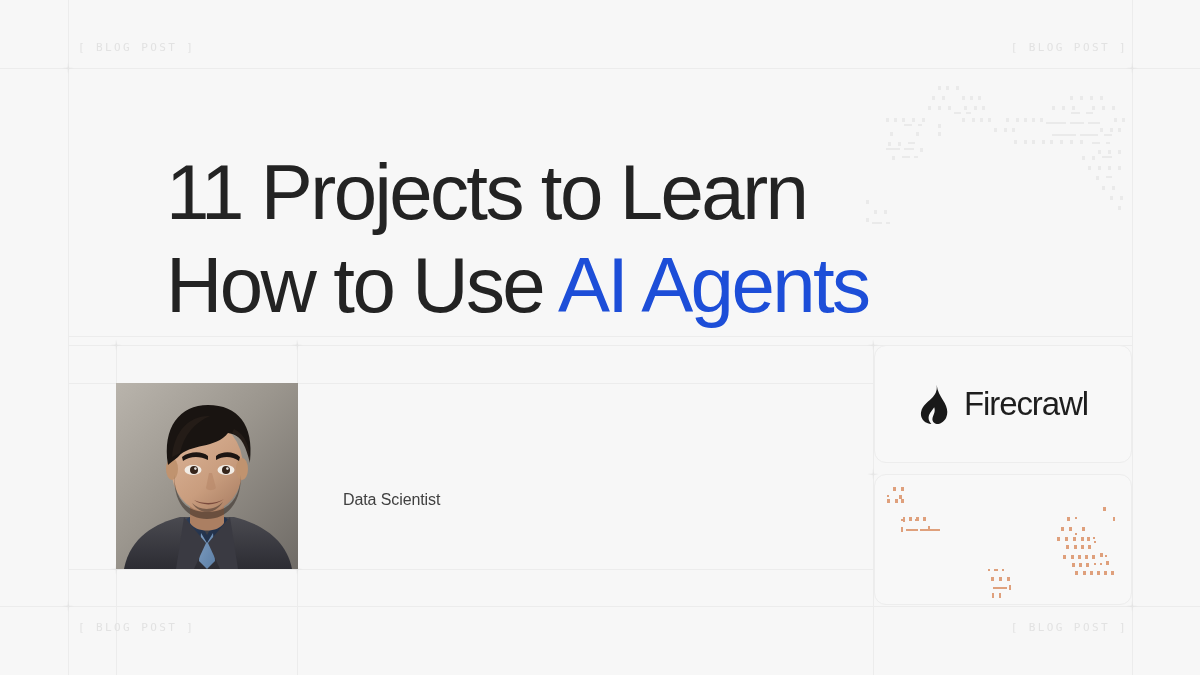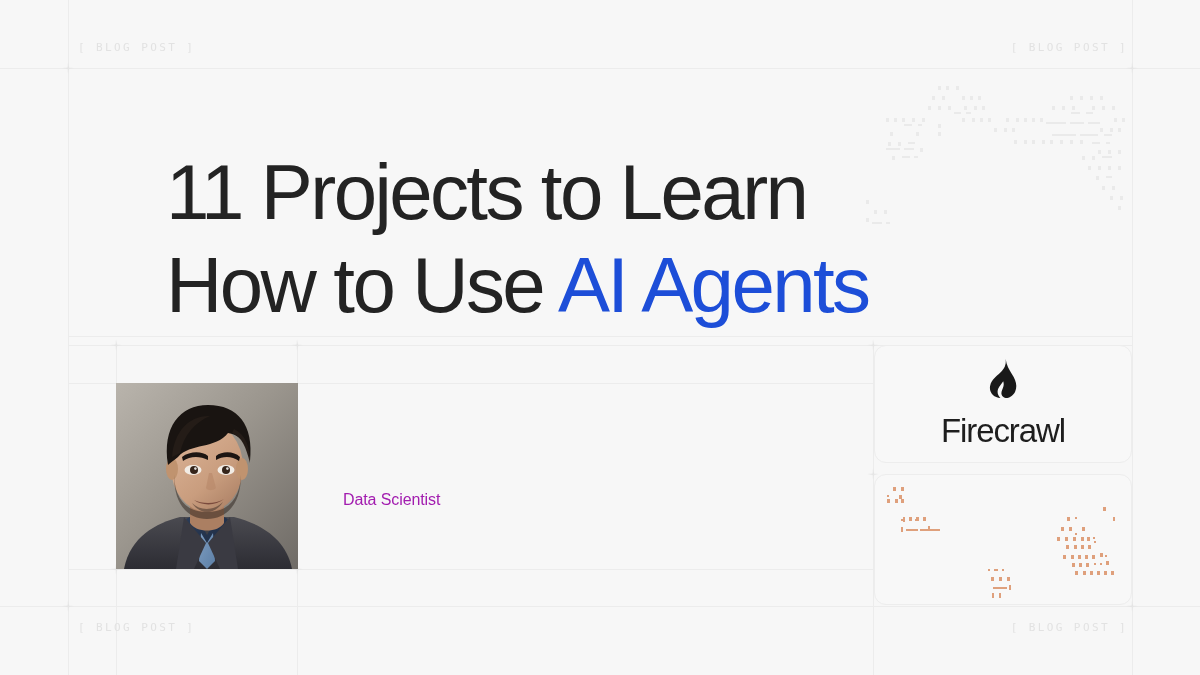--- a/index.html
+++ b/index.html
@@ -126,41 +126,40 @@
     color: #242424;
     white-space: nowrap;
   }
   .author-role {
     position: absolute;
     left: 343px;
     top: 491px;
     font-size: 16px;
     font-weight: 400;
     letter-spacing: -0.1px;
-    color: #a21caf;
+    color: #404040;
     white-space: nowrap;
   }
 
   
   .card {
     position: absolute;
     border: 1px solid #EDEDED;
     border-radius: 12px;
     background: #F8F8F8;
   }
   .card-logo {
     left: 874px;
     top: 345px;
     width: 258px;
     height: 118px;
     display: flex;
     align-items: center;
     justify-content: center;
     gap: 14px;
-    flex-direction: column;
   }
   .card-pattern {
     left: 874px;
     top: 474px;
     width: 258px;
     height: 131px;
     overflow: hidden;
   }
   .logo-mark { width: 32px; height: 40px; flex: 0 0 auto; }
   .logo-word {

